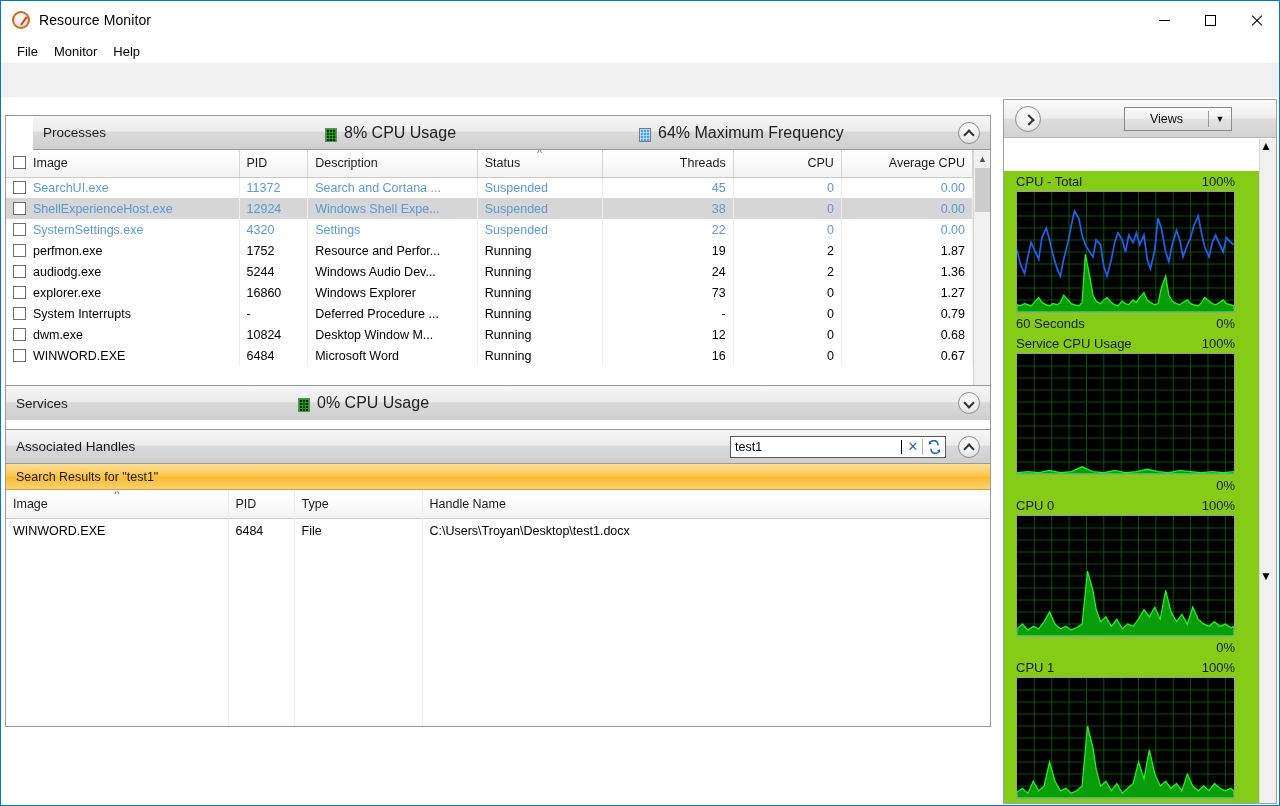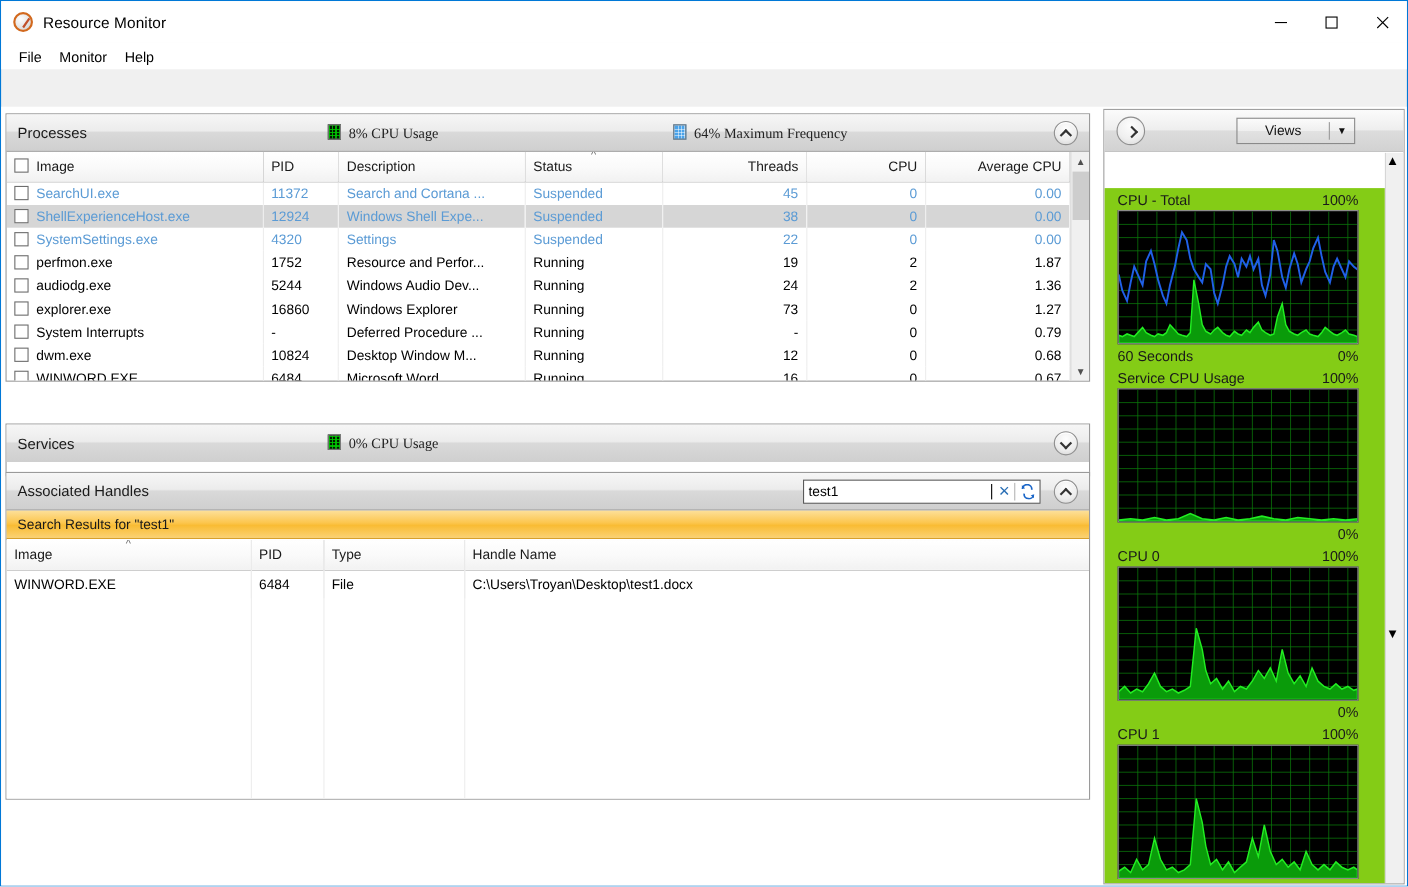--- a/index.html
+++ b/index.html
@@ -184,25 +184,24 @@
     cursor: default;
   }
   .panel-title {
     font-size: 13.5px;
     color: #1a1a1a;
     padding-left: 10px;
     white-space: nowrap;
   }
   .head-stat {
     display: flex;
-    align-items: flex-start;
-    font-size: 13px;
+    align-items: flex-end;
+    font-size: 16px;
     color: #222;
     white-space: nowrap;
-    font-family: Liberation Serif, serif;
   }
   .mini-graph {
     width: 12px; height: 14px;
     margin-right: 7px;
     box-sizing: border-box;
     border: 1px solid #7a7a7a;
   }
   .mini-graph.green {
     background:
       repeating-linear-gradient(to right, rgba(0,200,0,.85) 0 1px, transparent 1px 3px),
@@ -478,21 +477,21 @@
     <div class="menu-item">File</div>
     <div class="menu-item">Monitor</div>
     <div class="menu-item">Help</div>
   </div>
 
 
   <div class="content">
 
     <div class="left-pane">
 
-      <div class="panel" style="position:absolute; left:0; top:4px; width:986px; height:244px;">
+      <div class="panel" style="position:absolute; left:0; top:16px; width:986px; height:360px;padding-left:27px;">
         <div class="panel-head">
           <div class="panel-title">Processes</div>
           <div class="head-stat" style="position:absolute; left:292px;">
             <span class="mini-graph green"></span>
             <span>8% CPU Usage</span>
           </div>
           <div class="head-stat" style="position:absolute; left:606px;">
             <span class="mini-graph blue"></span>
             <span>64% Maximum Frequency</span>
           </div>

